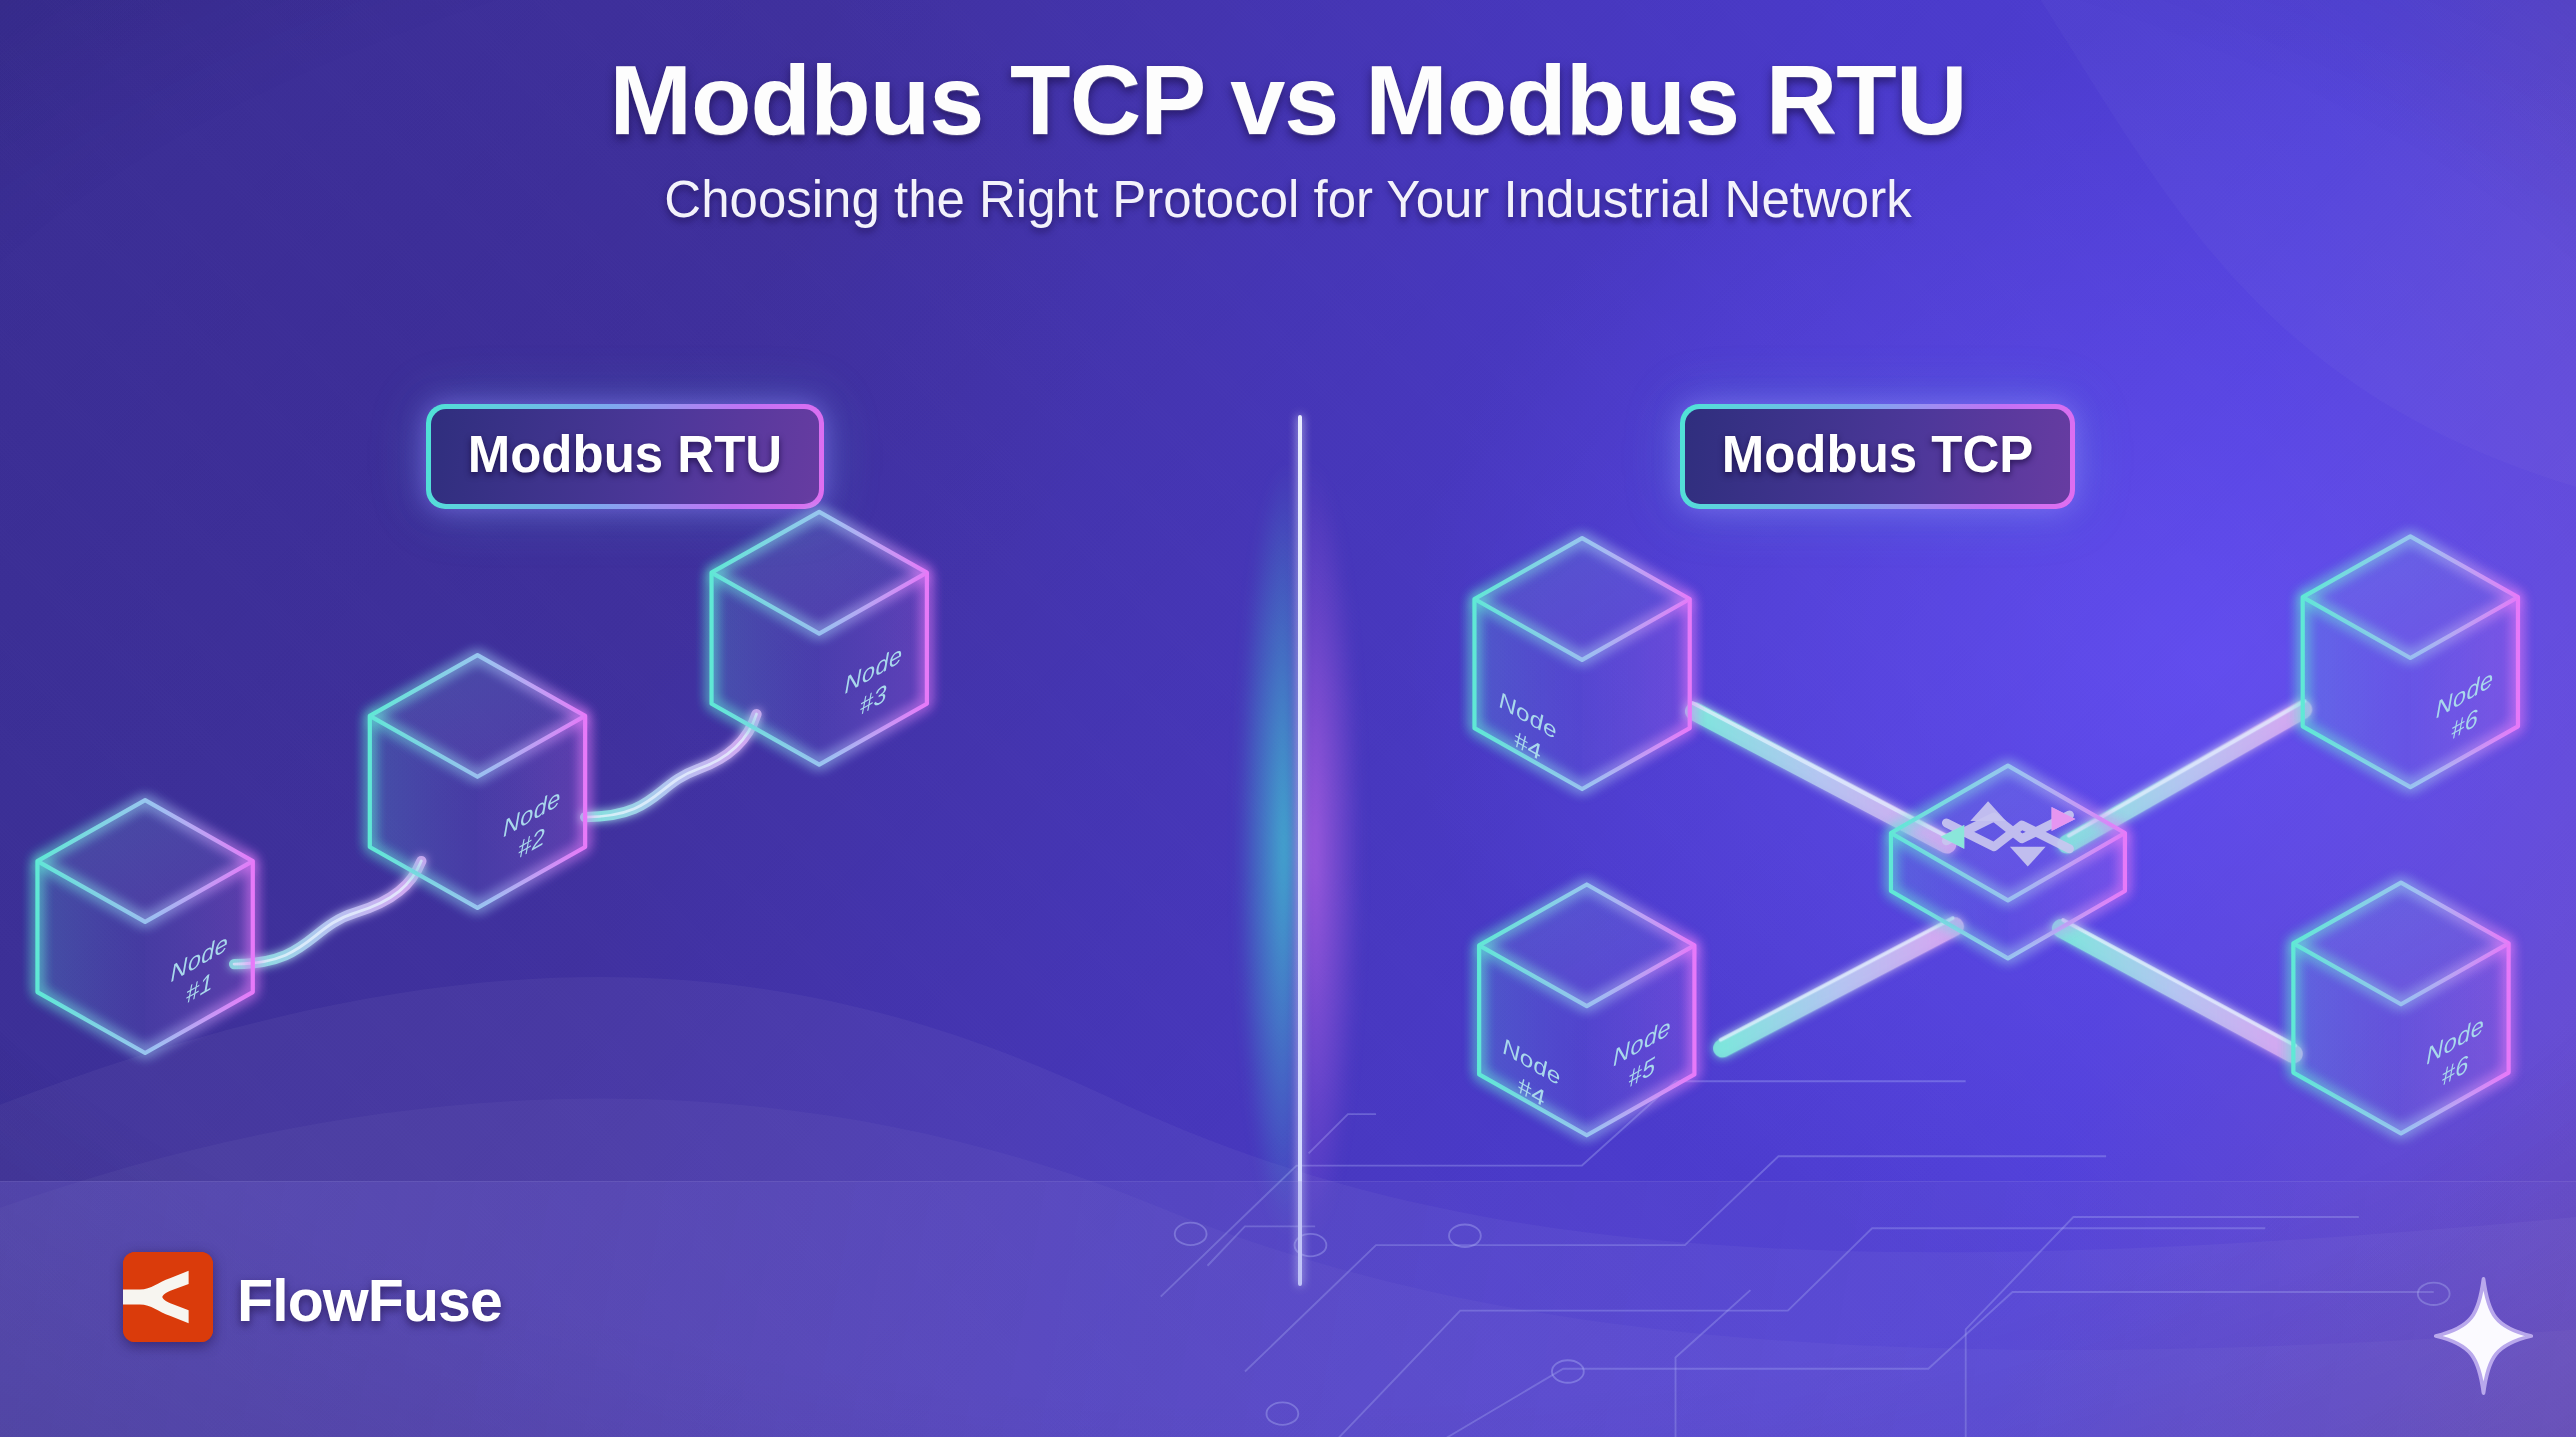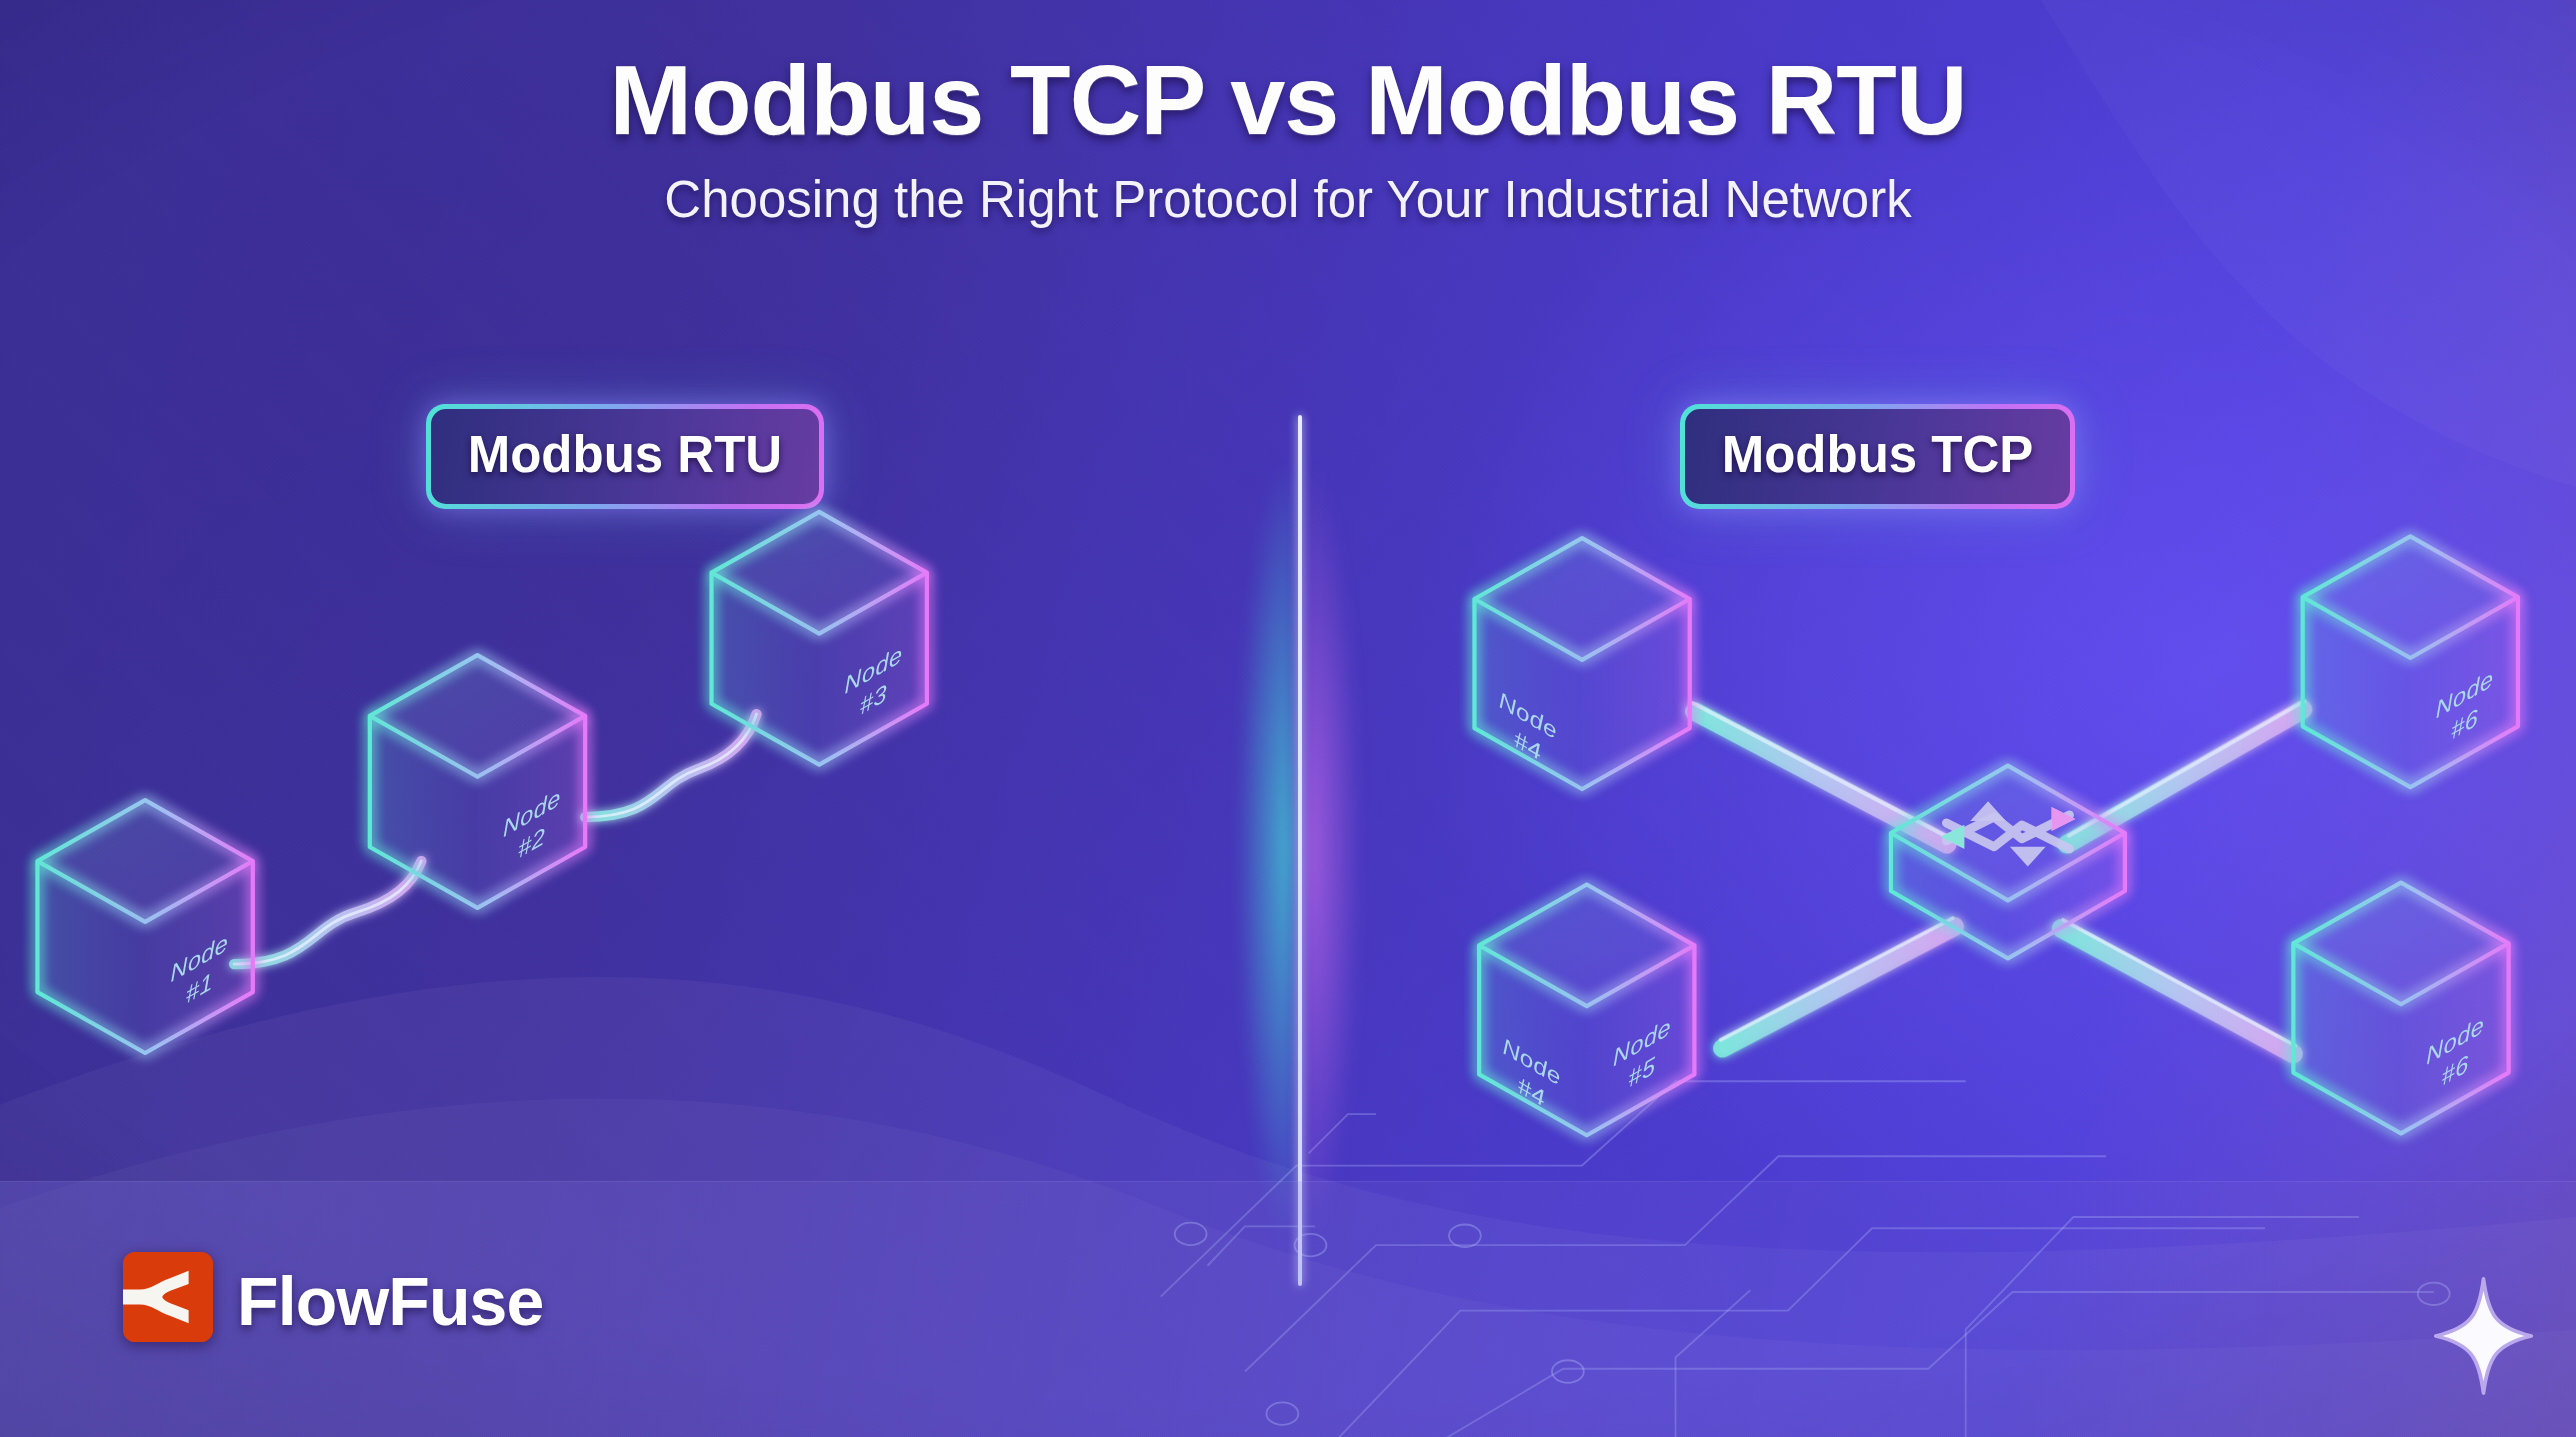--- a/index.html
+++ b/index.html
@@ -76,21 +76,21 @@
   }
 
   
   #footer-band{
     position:absolute; left:0; top:1181px; width:100%; height:256px;
     background:linear-gradient(100deg, rgba(118,104,214,.30) 0%, rgba(120,104,214,.18) 45%, rgba(130,106,214,.10) 100%);
     border-top:0.9px solid rgba(255,255,255,.07);
   }
   #logo{ position:absolute; left:123px; top:1252px; display:flex; align-items:center; gap:24px; }
   #logo-mark{ width:90px; height:90px; border-radius:12px; background:#da3b0b; box-shadow:0 3.7px 13px rgba(20,6,50,.45); }
-  #logo-text{ font-size:68px; font-weight:700; color:#fff; letter-spacing:-0.9px; text-shadow:0 3.7px 8.4px rgba(20,6,50,.55);margin-top:7px; }
+  #logo-text{ font-size:59px; font-weight:700; color:#fff; letter-spacing:-0.9px; text-shadow:0 3.7px 8.4px rgba(20,6,50,.55);margin-top:7px; }
   #sparkle{ position:absolute; left:2432px; top:1275px; }
 
   svg{ display:block; overflow:visible; }
   .nodelabel{
     font-family:"Liberation Sans", sans-serif;
     font-size:25px; font-style:italic; fill:#a9d8ec;
     text-anchor:middle; letter-spacing:.5px;
   }
 </style>
 </head>

